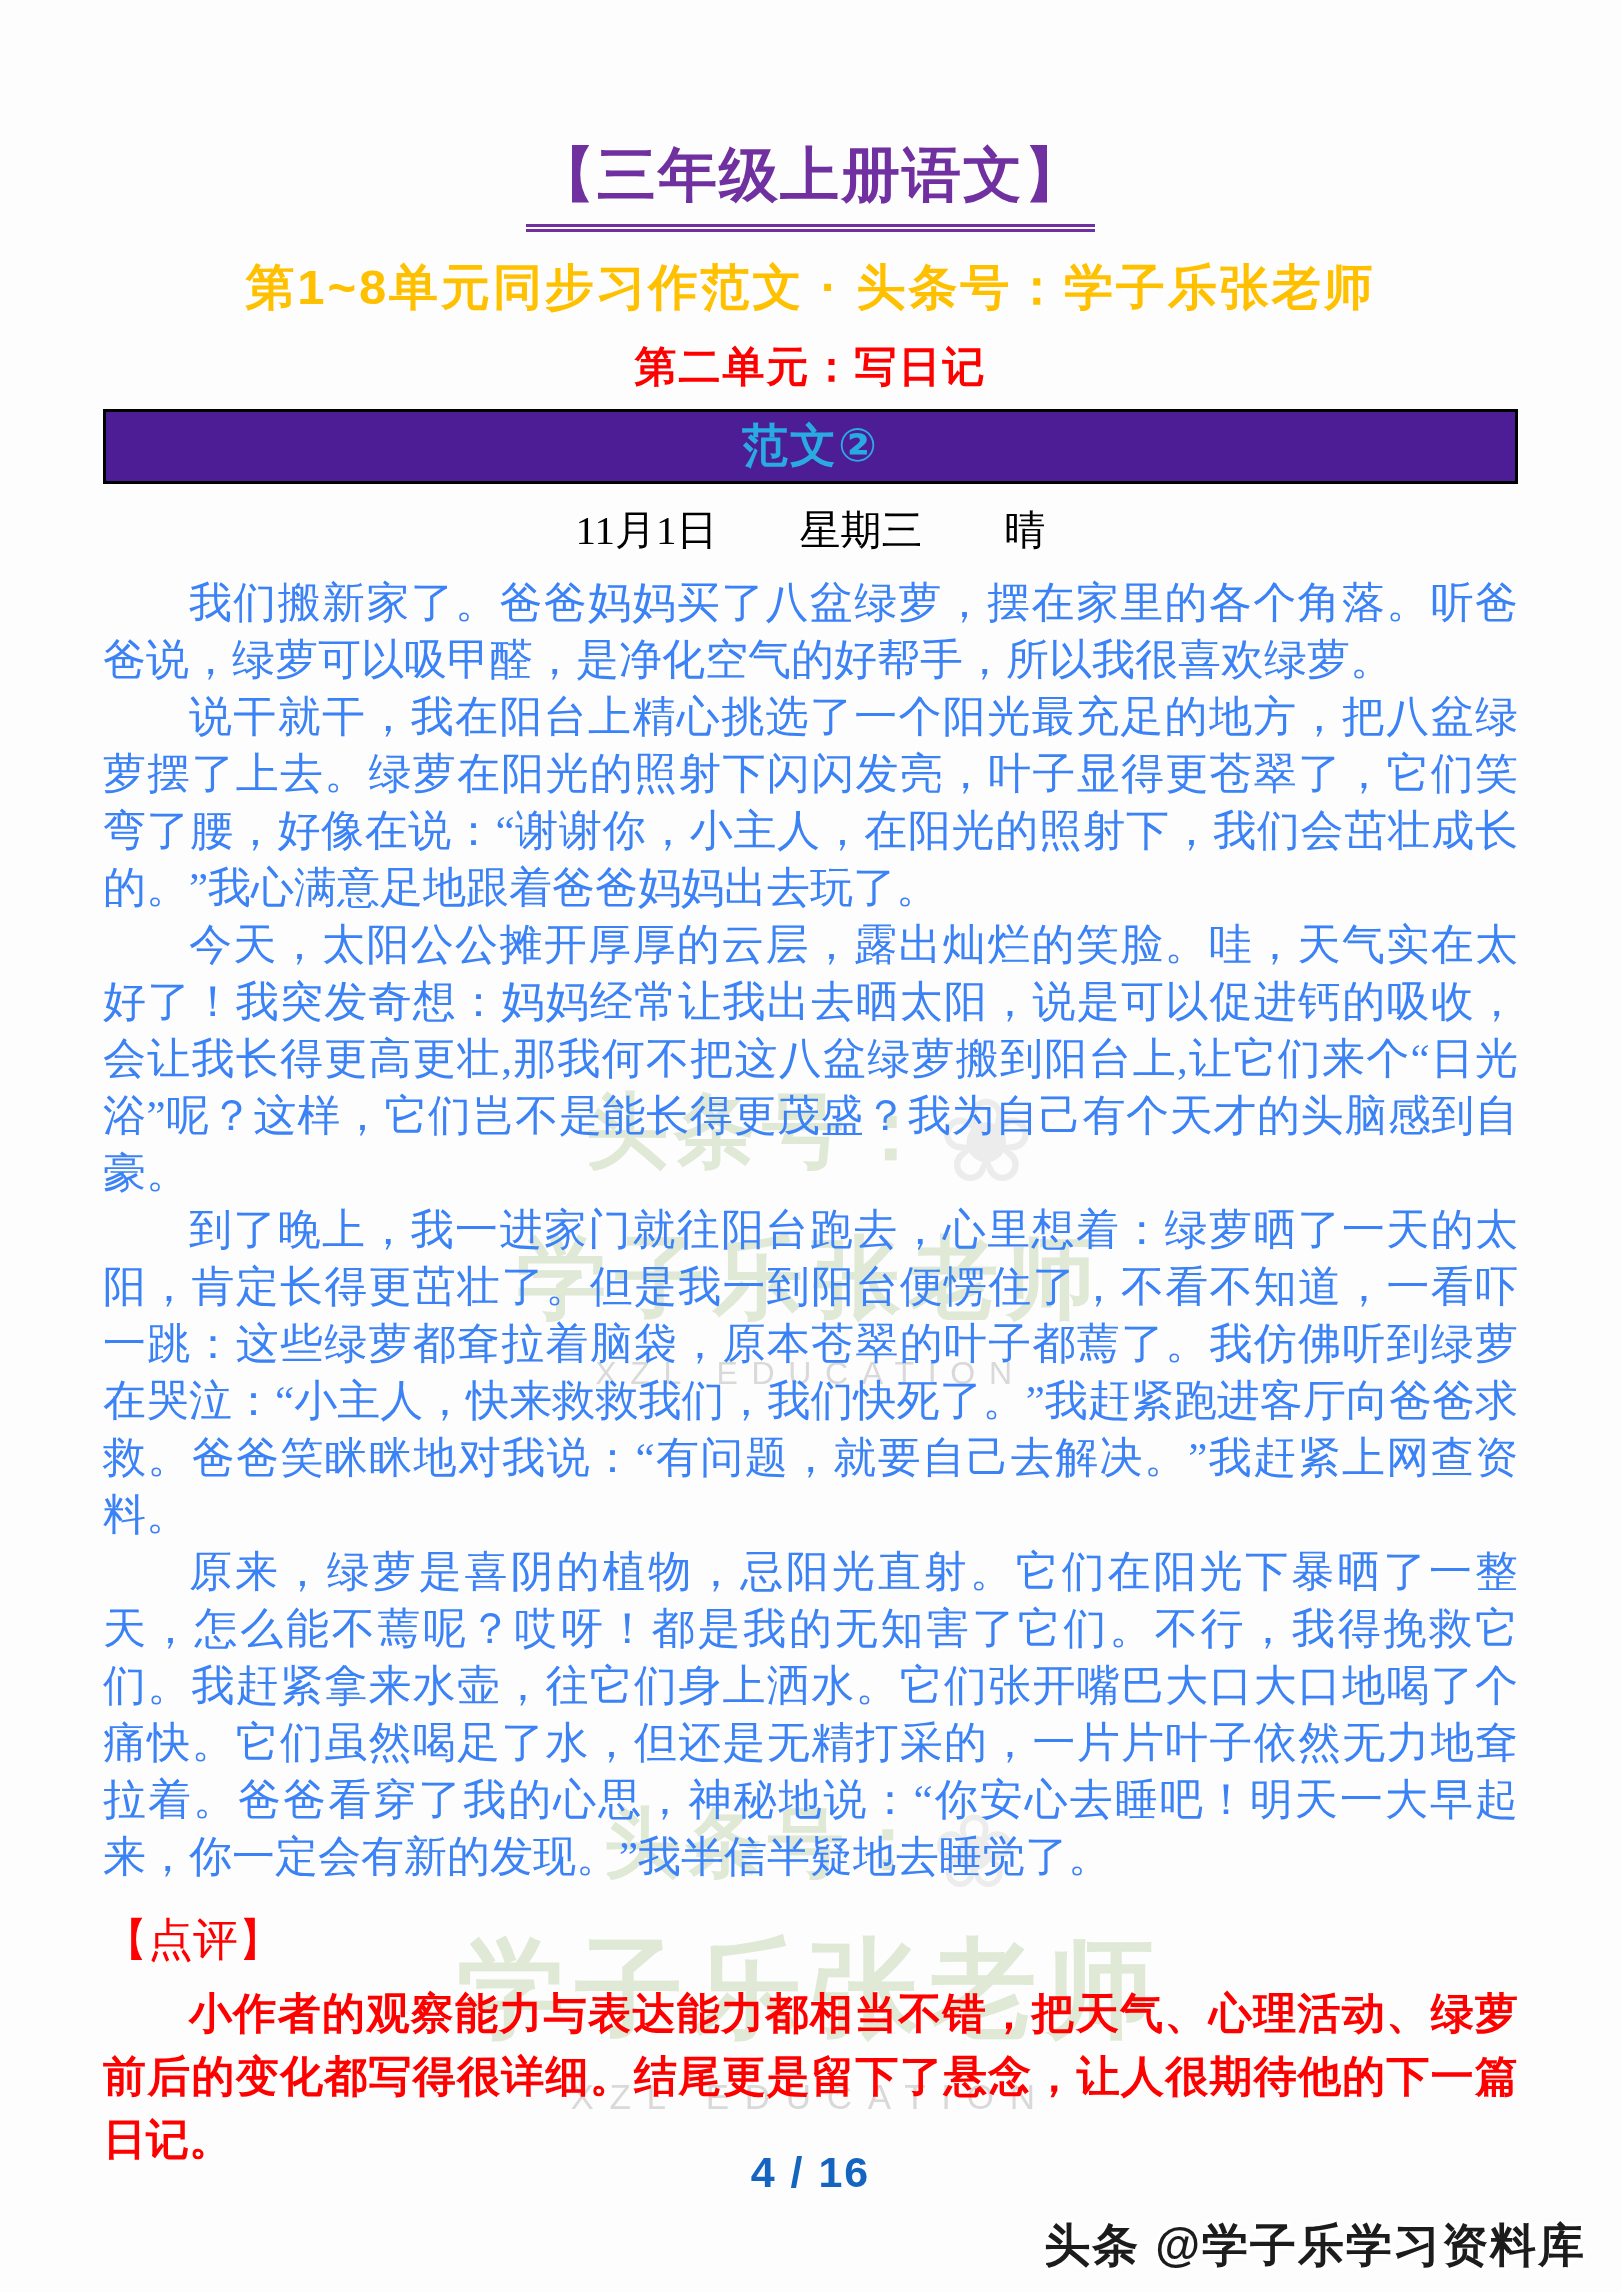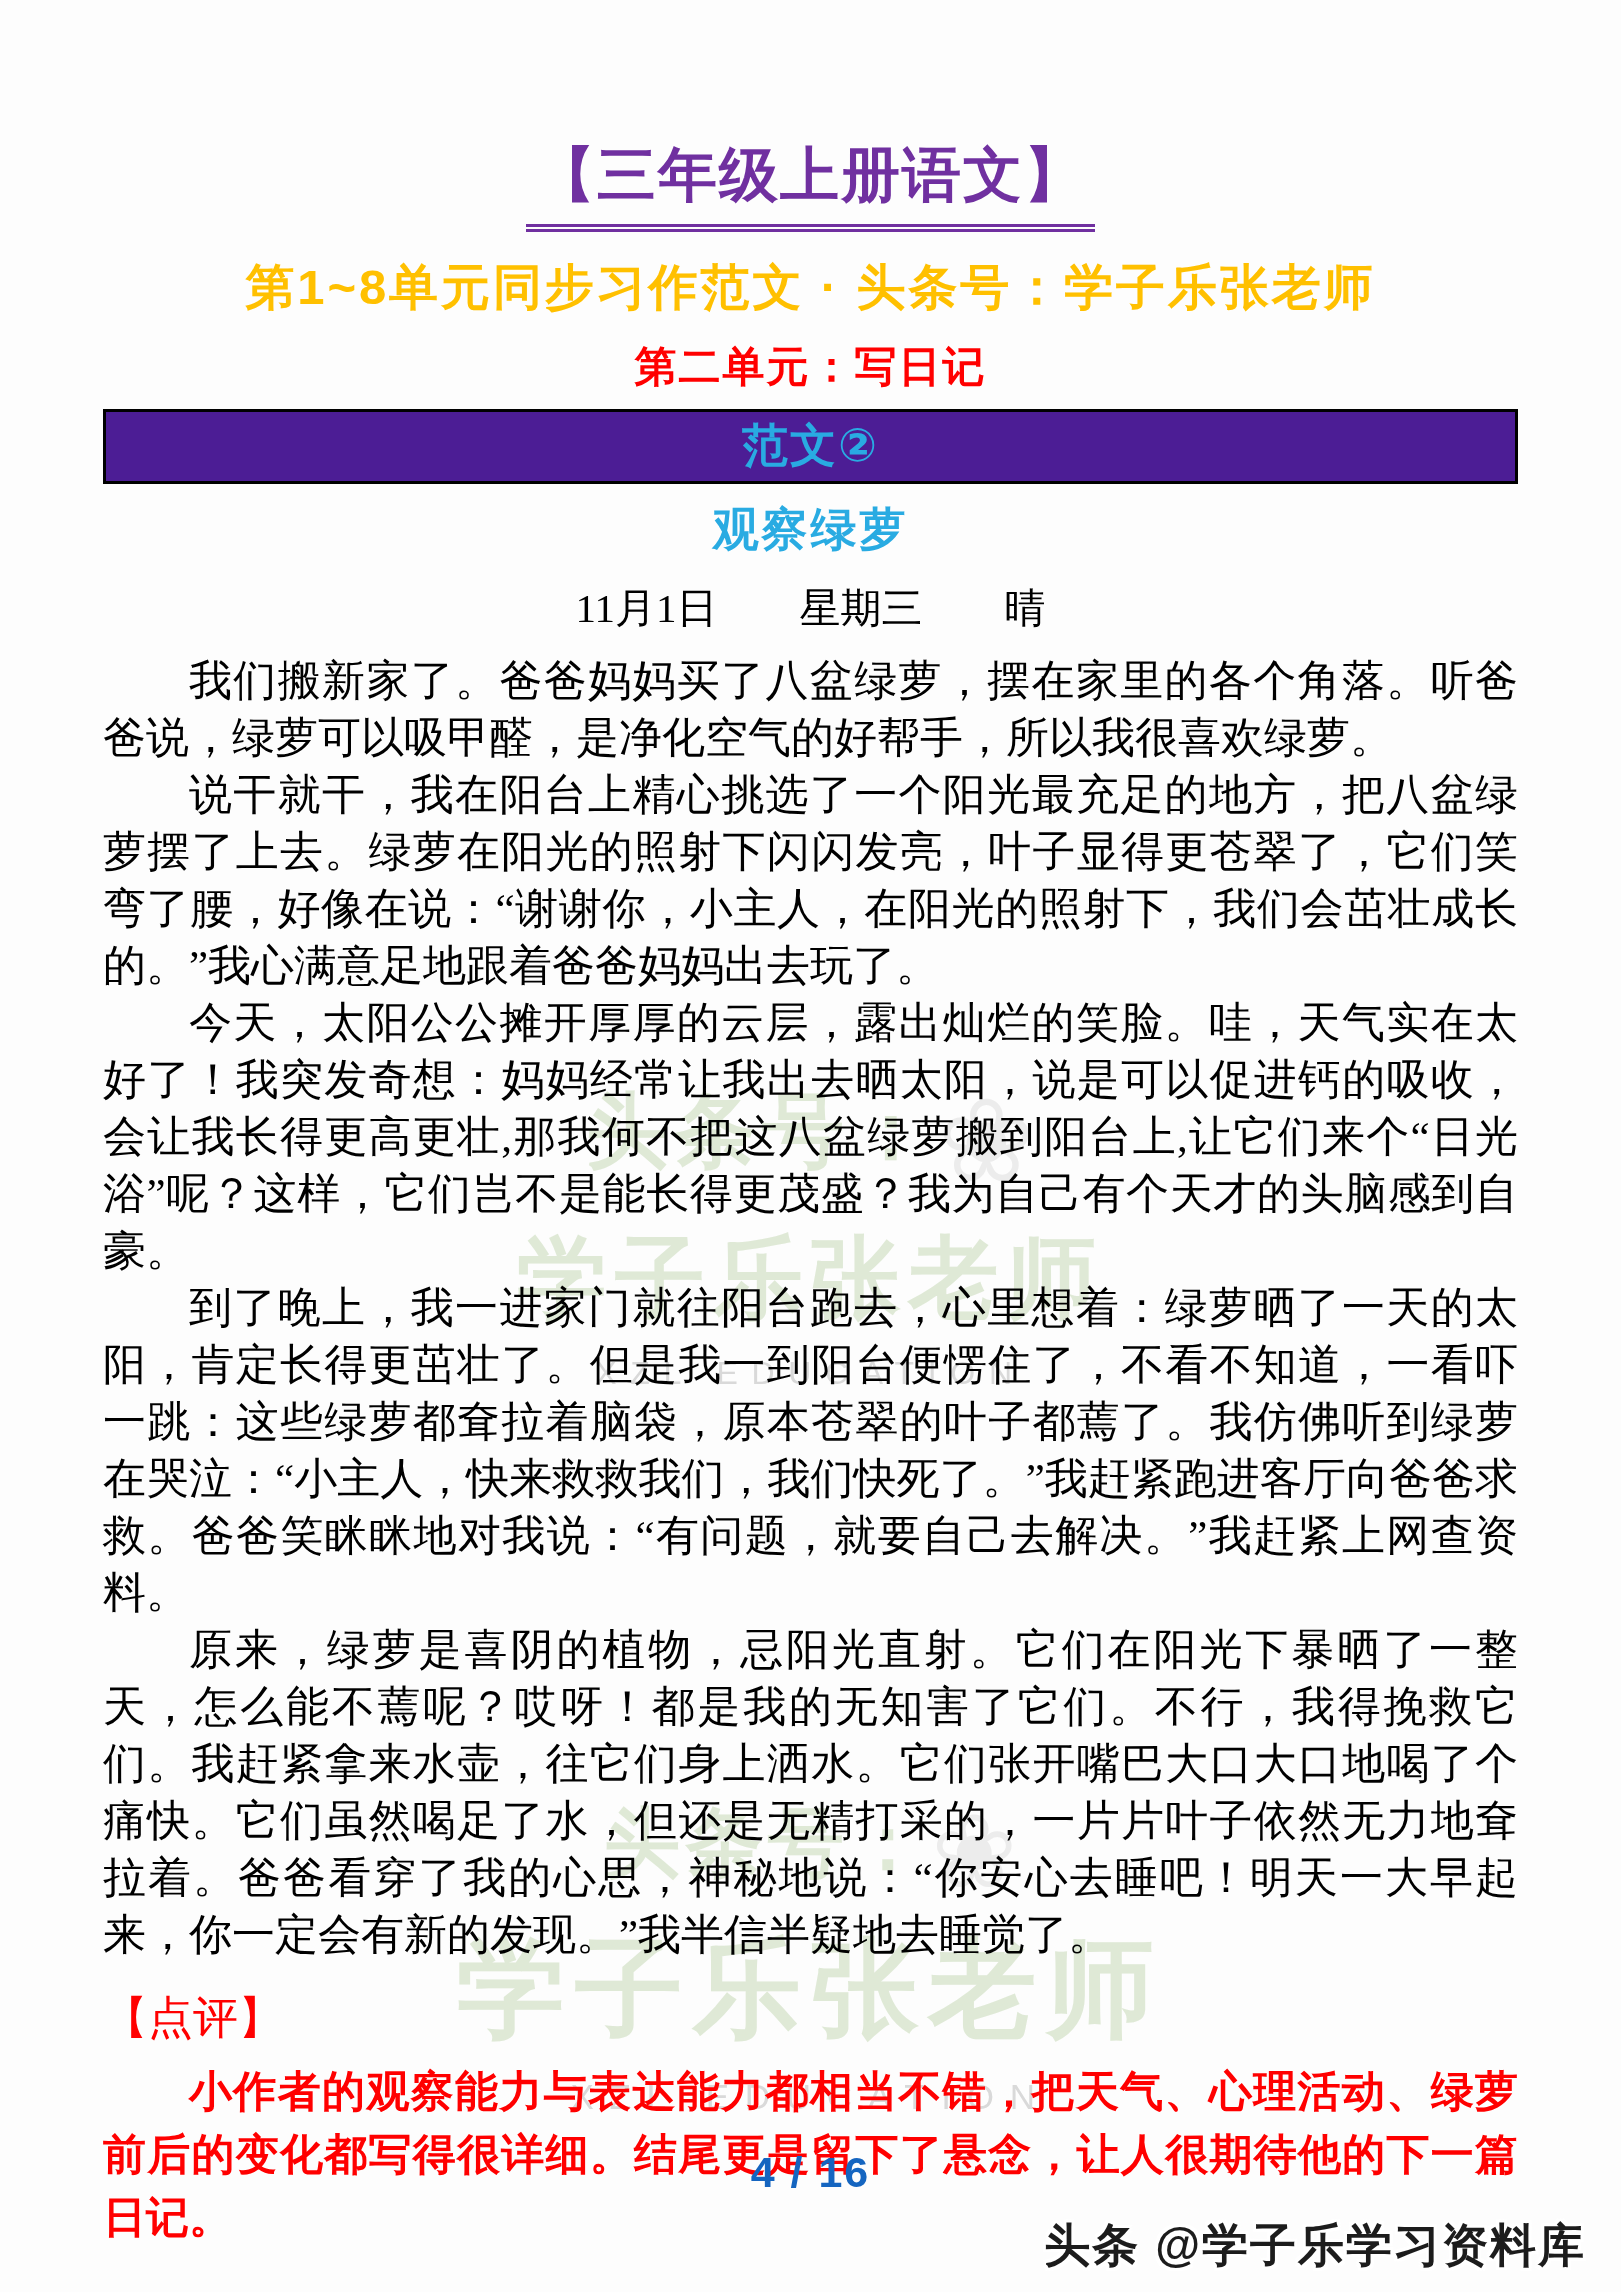--- a/index.html
+++ b/index.html
@@ -69,21 +69,21 @@
     font-family:"Liberation Sans","DejaVu Sans",sans-serif;
     font-size:46px; font-weight:bold; color:#29ABE2; letter-spacing:2.9px;
   }
 
   .date-line {
     margin-top:19.6px; text-align:center;
     font-size:41px; color:#000000;
   }
 
   .body-p {
-    margin:0; font-size:43px; line-height:57px; color:#000000;
+    margin:0; font-size:43px; line-height:57px; color:#3b82f6;
     text-align:justify; text-indent:2em;
   }
   .body-p.first { margin-top:15.7px; }
 
   .review-label {
     margin-top:25.5px;
     font-family:"Liberation Sans","DejaVu Sans",sans-serif;
     font-size:45px; font-weight:normal; color:#FF0000;
   }
   .review-text {
@@ -138,21 +138,20 @@
     </h1>
 
     <div class="subtitle">第1~8单元同步习作范文 · 头条号：学子乐张老师</div>
 
     <div class="unit">第二单元：写日记</div>
 
     <div class="sample-box">
       <span>范文②</span>
     </div>
 
-    <h2 class="essay-title">观察绿萝</h2>
 
     <div class="date-line">11月1日　　星期三　　晴</div>
 
     <p class="body-p first">我们搬新家了。爸爸妈妈买了八盆绿萝，摆在家里的各个角落。听爸爸说，绿萝可以吸甲醛，是净化空气的好帮手，所以我很喜欢绿萝。</p>
     <p class="body-p">说干就干，我在阳台上精心挑选了一个阳光最充足的地方，把八盆绿萝摆了上去。绿萝在阳光的照射下闪闪发亮，叶子显得更苍翠了，它们笑弯了腰，好像在说：“谢谢你，小主人，在阳光的照射下，我们会茁壮成长的。”我心满意足地跟着爸爸妈妈出去玩了。</p>
     <p class="body-p">今天，太阳公公摊开厚厚的云层，露出灿烂的笑脸。哇，天气实在太好了！我突发奇想：妈妈经常让我出去晒太阳，说是可以促进钙的吸收，会让我长得更高更壮,那我何不把这八盆绿萝搬到阳台上,让它们来个“日光浴”呢？这样，它们岂不是能长得更茂盛？我为自己有个天才的头脑感到自豪。</p>
     <p class="body-p">到了晚上，我一进家门就往阳台跑去，心里想着：绿萝晒了一天的太阳，肯定长得更茁壮了。但是我一到阳台便愣住了，不看不知道，一看吓一跳：这些绿萝都耷拉着脑袋，原本苍翠的叶子都蔫了。我仿佛听到绿萝在哭泣：“小主人，快来救救我们，我们快死了。”我赶紧跑进客厅向爸爸求救。爸爸笑眯眯地对我说：“有问题，就要自己去解决。”我赶紧上网查资料。</p>
     <p class="body-p">原来，绿萝是喜阴的植物，忌阳光直射。它们在阳光下暴晒了一整天，怎么能不蔫呢？哎呀！都是我的无知害了它们。不行，我得挽救它们。我赶紧拿来水壶，往它们身上洒水。它们张开嘴巴大口大口地喝了个痛快。它们虽然喝足了水，但还是无精打采的，一片片叶子依然无力地耷拉着。爸爸看穿了我的心思，神秘地说：“你安心去睡吧！明天一大早起来，你一定会有新的发现。”我半信半疑地去睡觉了。</p>
 
     <div class="review-label">【点评】</div>

